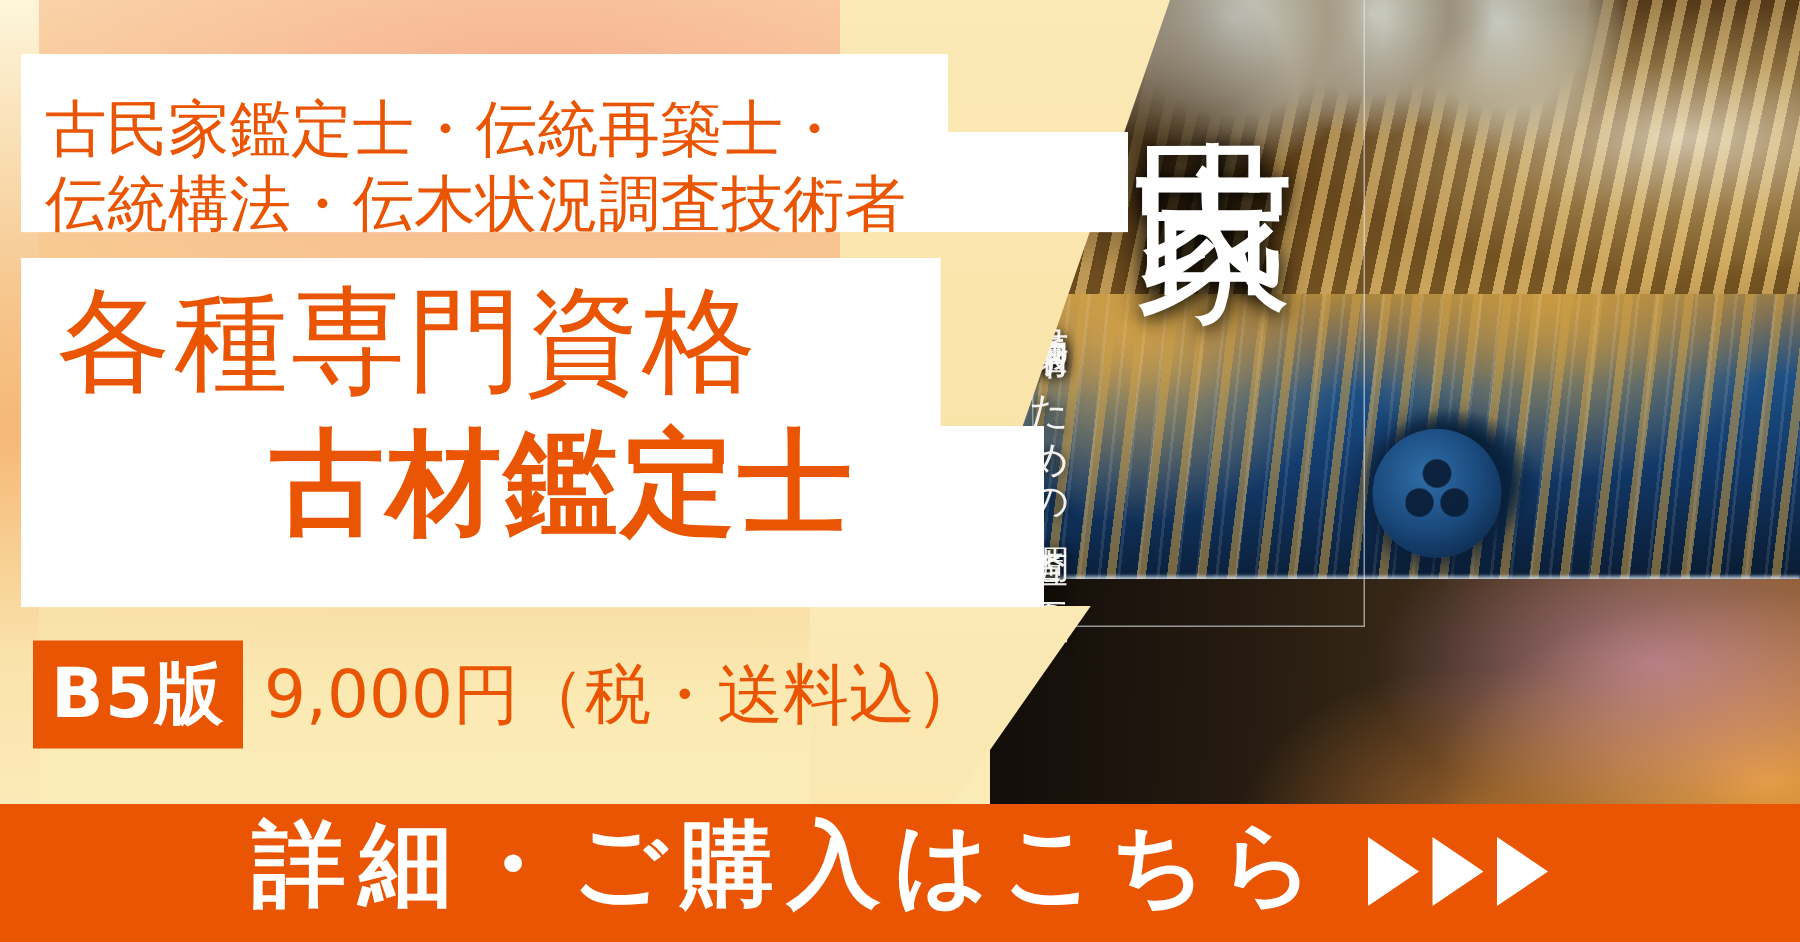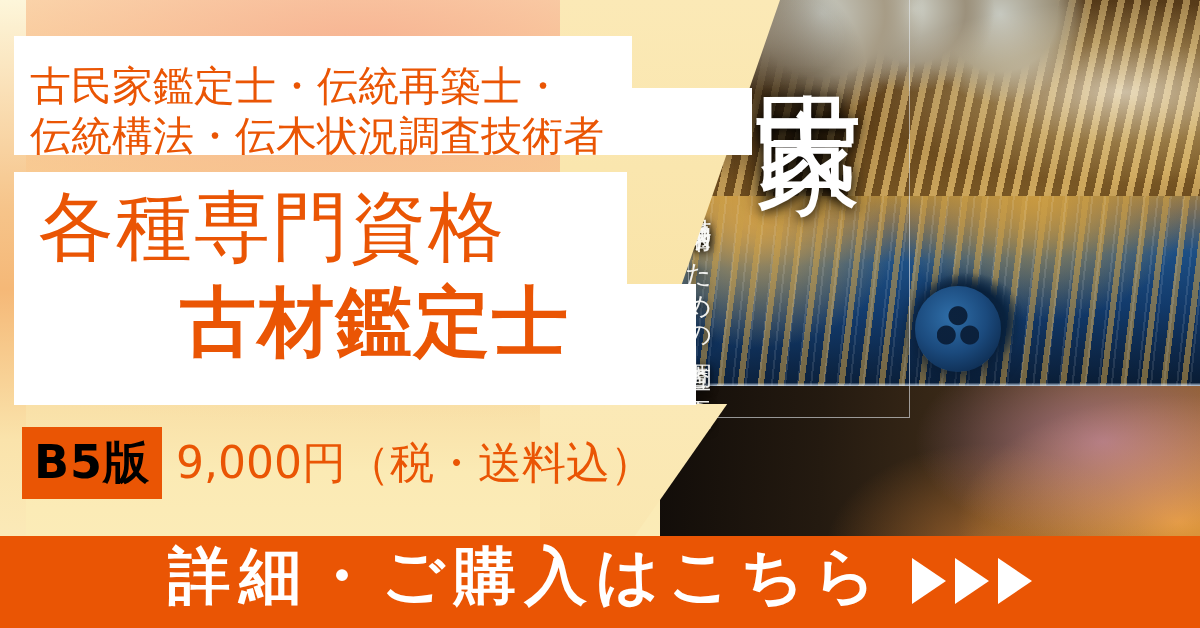--- a/index.html
+++ b/index.html
@@ -174,21 +174,21 @@
   }
 
   
   .price-row{
     position:absolute; left:0; top:405px; width:760px; height:115px;
   }
   .size-badge{
     position:absolute; left:22px; top:22px;
     width:140px; height:72px;
     background:#ea5504;
-    color:#000000;
+    color:#ffffff;
     font-size:46px; font-weight:700;
     display:flex; align-items:center; justify-content:center;
     letter-spacing:1px;
   }
   .price-text{
     position:absolute; left:176px; top:22px; height:72px;
     display:flex; align-items:center;
     font-size:44px; font-weight:400; letter-spacing:0px;
     color:#ea5504; white-space:pre;
   }

